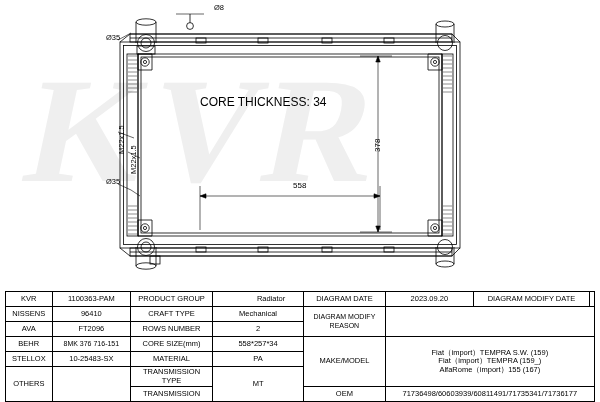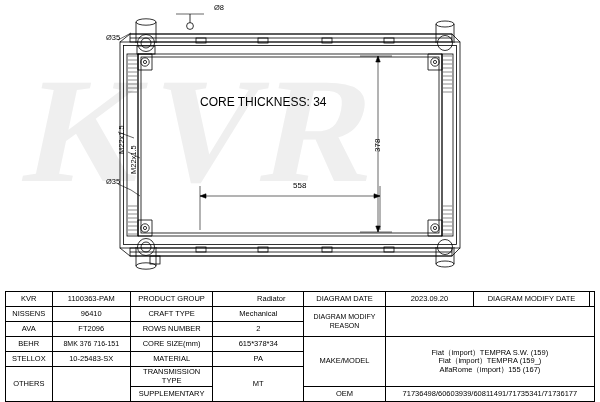--- a/index.html
+++ b/index.html
@@ -206,21 +206,21 @@
       <td>AVA</td>
       <td>FT2096</td>
       <td>ROWS NUMBER</td>
       <td>2</td>
     </tr>
 
     <tr>
       <td>BEHR</td>
       <td class="small">8MK 376 716-151</td>
       <td>CORE SIZE(mm)</td>
-      <td>615*378*34</td>
+      <td>558*257*34</td>
       <td rowspan="3">MAKE/MODEL</td>
       <td rowspan="3" colspan="3">
         <div>Fiat（import）TEMPRA S.W. (159)</div>
         <div>Fiat（import）TEMPRA (159_)</div>
         <div>AlfaRome（import）155 (167)</div>
       </td>
     </tr>
 
     <tr>
       <td>STELLOX</td>
@@ -230,20 +230,20 @@
     </tr>
 
     <tr>
       <td rowspan="2">OTHERS</td>
       <td rowspan="2"></td>
       <td>TRANSMISSION TYPE</td>
       <td rowspan="2">MT</td>
     </tr>
 
     <tr>
-      <td>SUPPLEMENTARY</td>
+      <td>TRANSMISSION</td>
       <td>OEM</td>
       <td colspan="3">71736498/60603939/60811491/71735341/71736177</td>
     </tr>
   </tbody>
     </table>
 
 </div>
 
 </body></html>

